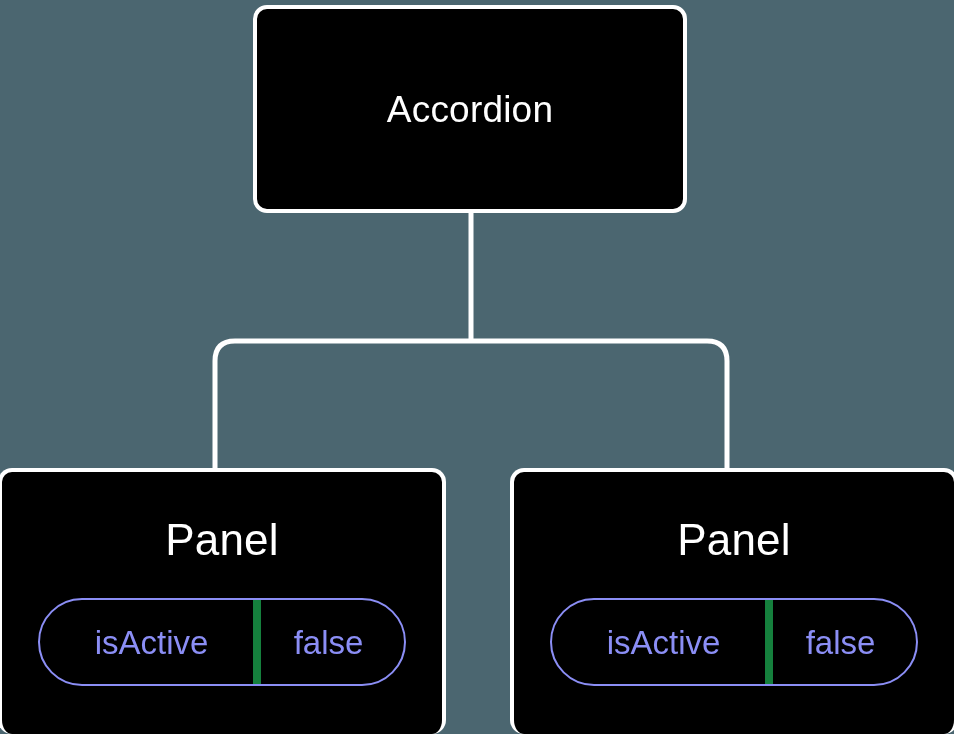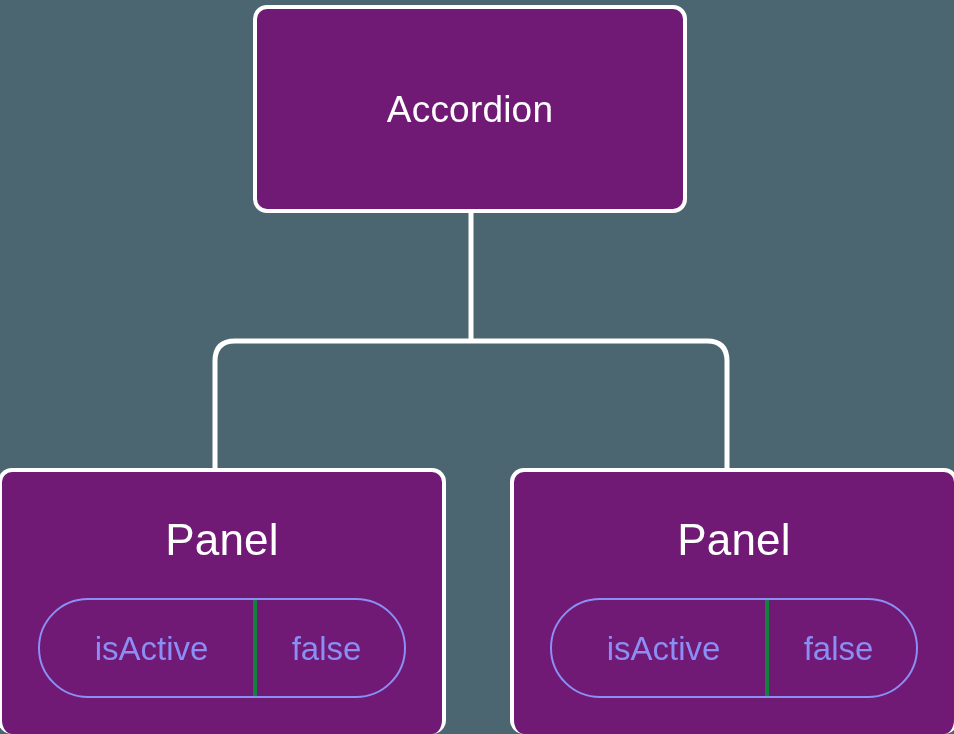--- a/index.html
+++ b/index.html
@@ -24,21 +24,21 @@
     position: absolute;
     left: 0;
     top: 0;
     width: 954px;
     height: 734px;
     pointer-events: none;
   }
   .node {
     position: absolute;
     box-sizing: border-box;
-    background: #701a75;
+    background: #000000;
     border-radius: 14px;
     display: flex;
     flex-direction: column;
     align-items: center;
   }
   .node-root {
     left: 253px;
     top: 5px;
     width: 434px;
     height: 208px;
@@ -68,21 +68,21 @@
     width: 448px;
   }
   .node-child .node-title {
     font-size: 44px;
     line-height: 1;
     color: #ffffff;
     letter-spacing: 0.2px;
   }
   .prop-pill {
     margin-top: 36px;
-    height: 100px;
+    height: 88px;
     display: flex;
     align-items: stretch;
     border: 2px solid #8b8ef5;
     border-radius: 50px;
     box-sizing: border-box;
     color: #8b8ef5;
   }
   .prop-pill-left { width: 368px; }
   .prop-pill-right { width: 368px; }
   .prop-key,
@@ -94,21 +94,21 @@
     color: #8b8ef5;
     line-height: 1;
     box-sizing: border-box;
   }
   .prop-key {
     flex: 0 0 213px;
     padding-left: 10px;
   }
   .prop-value {
     flex: 1 1 auto;
-    border-left: 4px solid #15803d;
+    border-left: 8px solid #15803d;
     padding-right: 8px;
   }
 </style>
 </head>
 <body>
 
 <div id="tree-canvas">
 
   <svg class="edge-layer" viewBox="0 0 954 734" width="954" height="734" xmlns="http://www.w3.org/2000/svg">
 

